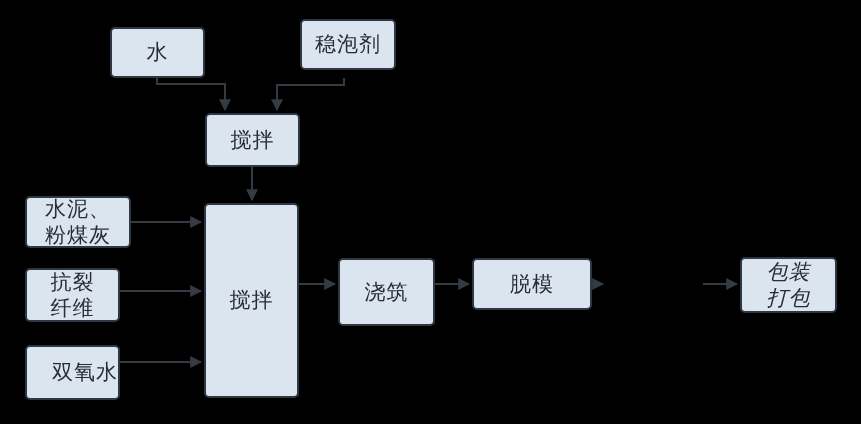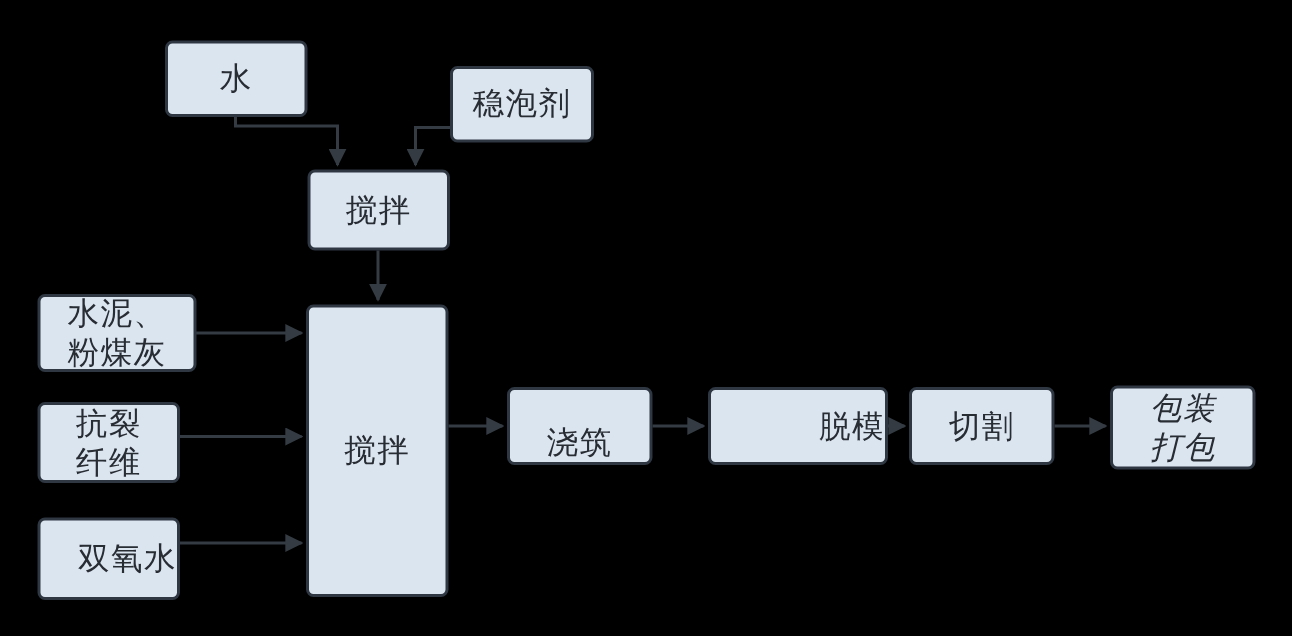--- a/index.html
+++ b/index.html
@@ -41,28 +41,28 @@
   .node-label {
     color: #282c33;
     font-size: 21px;
     line-height: 1.24;
     letter-spacing: 1px;
     white-space: pre-line;
     font-weight: 500;
   }
   
   .n-water            { left: 110px; top: 27px;  width: 95px; height: 51px; }
-  .n-foam-stabilizer  { left: 300px; top: 44px;  width: 96px; height: 51px; }
+  .n-foam-stabilizer  { left: 300px; top: 19px;  width: 96px; height: 51px; }
   .n-mix-foam         { left: 205px; top: 113px; width: 95px; height: 54px; }
   .n-cement-fly-ash   { left: 25px;  top: 196px; width: 106px; height: 52px; }
   .n-anti-crack-fiber { left: 25px;  top: 268px; width: 95px; height: 54px; }
   .n-hydrogen-peroxide{ left: 25px;  top: 345px; width: 95px; height: 55px; justify-content: flex-end; }
   .n-mix-main         { left: 204px; top: 203px; width: 95px; height: 195px; }
-  .n-pouring          { left: 338px; top: 258px; width: 97px; height: 52px; align-items: flex-end; }
-  .n-demolding        { left: 472px; top: 258px; width: 120px; height: 52px; justify-content: flex-end; }
+  .n-pouring          { left: 338px; top: 258px; width: 97px; height: 68px; }
+  .n-demolding        { left: 472px; top: 258px; width: 120px; height: 52px; }
   .n-cutting          { left: 606px; top: 258px; width: 97px; height: 52px; }
   .n-packaging        { left: 740px; top: 257px; width: 97px; height: 56px; font-style: italic; }
 </style>
 </head>
 <body>
 
 <div class="canvas">
 
   <svg class="edges-layer" width="861" height="424" viewBox="0 0 861 424" xmlns="http://www.w3.org/2000/svg">
     <defs>
@@ -113,22 +113,19 @@
   </div>
 
   <div class="node n-pouring">
     <span class="node-label">浇筑</span>
   </div>
 
   <div class="node n-demolding">
     <span class="node-label">脱模</span>
   </div>
 
-  <div class="node n-cutting">
-    <span class="node-label">切割</span>
-  </div>
 
   <div class="node n-packaging">
     <span class="node-label">包装
 打包</span>
   </div>
 
 </div>
 
 </body></html>

